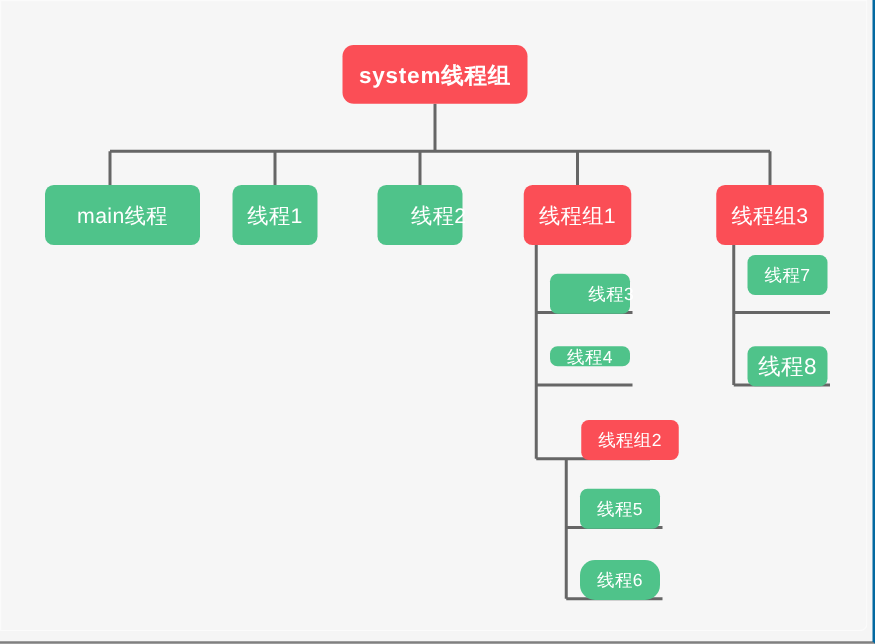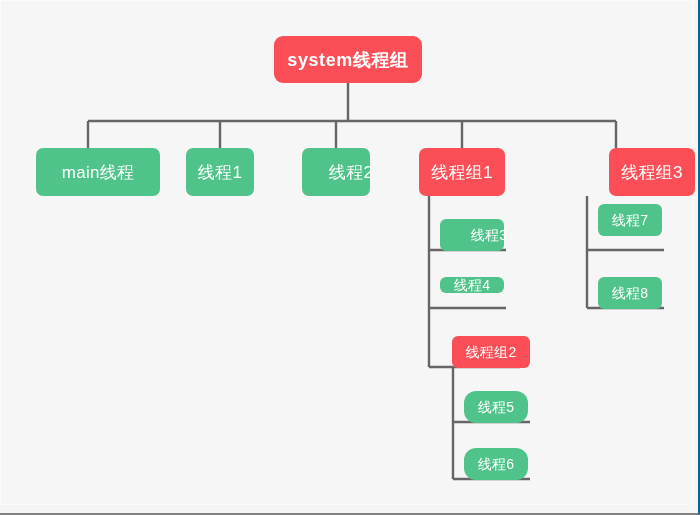--- a/index.html
+++ b/index.html
@@ -102,28 +102,28 @@
   <div class="node red root" style="left:274px;top:36px;width:148px;height:47px;font-size:18px;">system线程组</div>
 
   <div class="node green lvl1" style="left:36px;top:148px;width:124px;height:48px;font-size:17px;">main线程</div>
 
   <div class="node green lvl1" style="left:186px;top:148px;width:68px;height:48px;font-size:17px;">线程1</div>
 
   <div class="node green lvl1" style="left:302px;top:148px;width:68px;height:48px;font-size:17px;padding-left:30px;">线程2</div>
 
   <div class="node red lvl1" style="left:419px;top:148px;width:86px;height:48px;font-size:17px;">线程组1</div>
 
-  <div class="node red lvl1" style="left:573px;top:148px;width:86px;height:48px;font-size:17px;margin-left:36px;">线程组3</div>
+  <div class="node red lvl1" style="left:573px;top:148px;width:86px;height:48px;font-size:17px;">线程组3</div>
 
   <div class="node green small" style="left:440px;top:219px;width:64px;height:32px;font-size:14px;padding-left:34px;">线程3</div>
 
   <div class="node green small" style="left:440px;top:277px;width:64px;height:16px;font-size:14px;">线程4</div>
 
-  <div class="node red small" style="left:452px;top:336px;width:78px;height:32px;font-size:14px;">线程组2</div>
+  <div class="node red small" style="left:465px;top:336px;width:78px;height:32px;font-size:14px;">线程组2</div>
 
-  <div class="node green small" style="left:464px;top:391px;width:64px;height:32px;font-size:14px;border-radius:12px;">线程5</div>
+  <div class="node green small" style="left:464px;top:391px;width:64px;height:32px;font-size:14px;">线程5</div>
 
   <div class="node green small" style="left:464px;top:448px;width:64px;height:32px;font-size:14px;border-radius:12px;">线程6</div>
 
   <div class="node green small" style="left:598px;top:204px;width:64px;height:32px;font-size:14px;">线程7</div>
 
-  <div class="node green small" style="left:598px;top:277px;width:64px;height:32px;font-size:14px;">线程8</div>
+  <div class="node green small" style="left:598px;top:277px;width:64px;height:32px;font-size:18px;">线程8</div>
 </div>
 
 </body></html>

